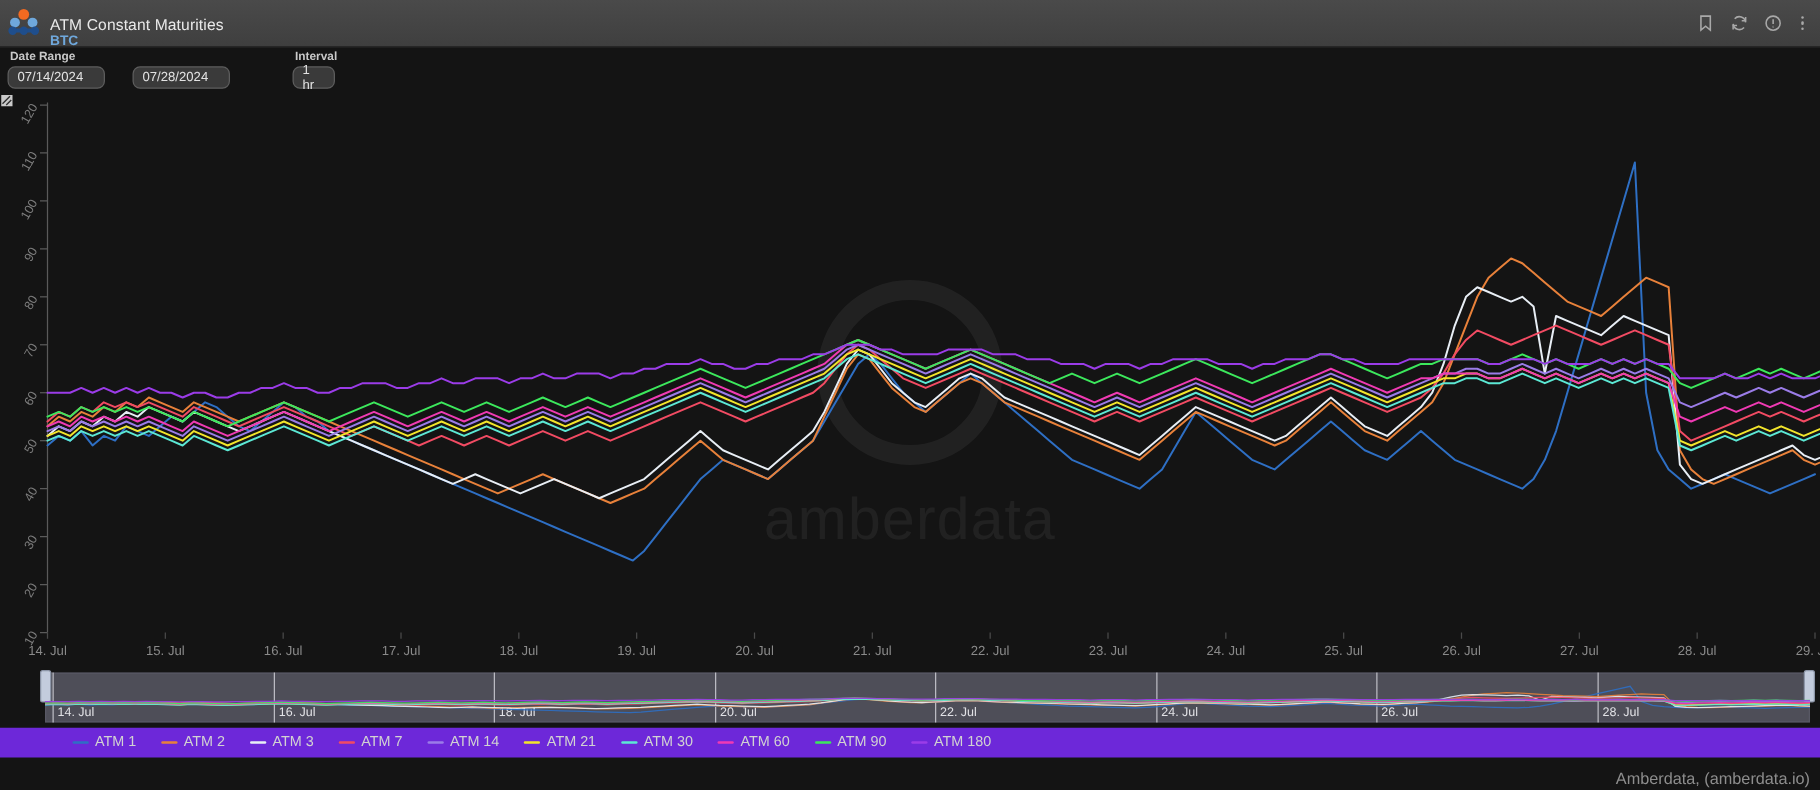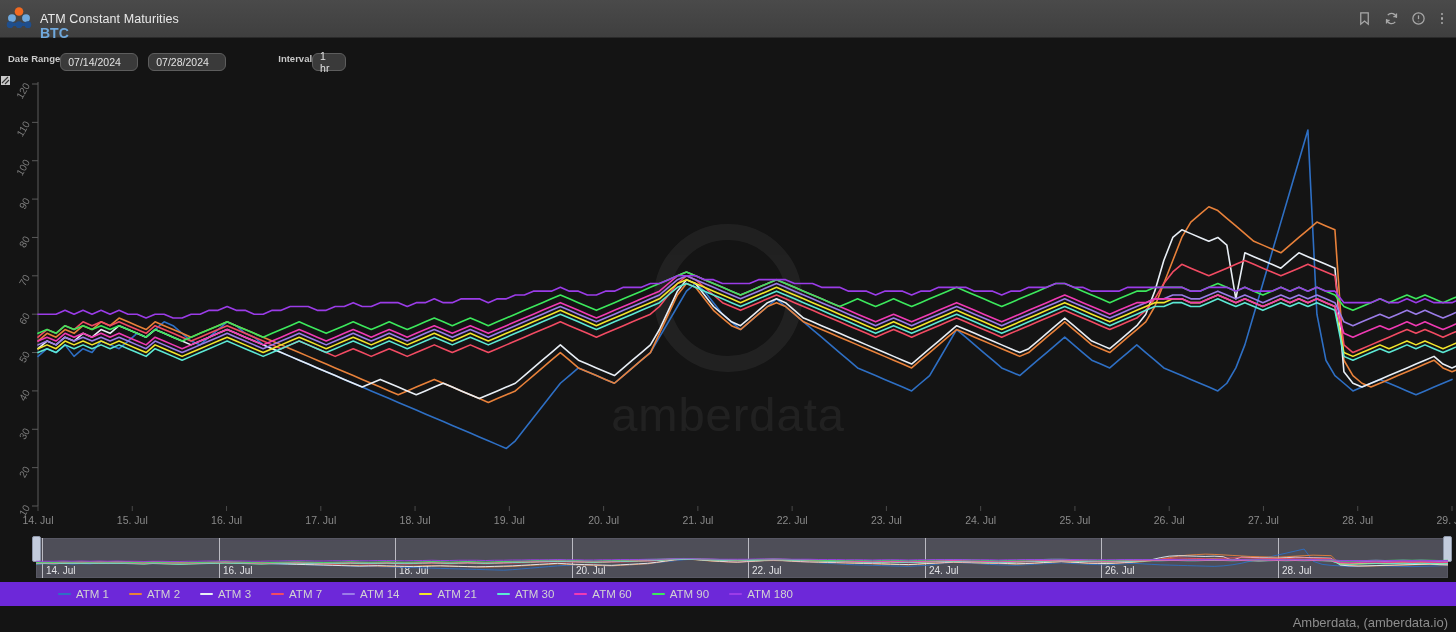--- a/index.html
+++ b/index.html
@@ -13,31 +13,31 @@
   
   .titlebar{
     height:38px; width:100%;
     background:linear-gradient(#4a4a4a,#3f3f3f);
     border-bottom:1px solid #2a2a2a;
     display:flex; align-items:center; position:relative;
   }
   .logo{ width:30px;height:30px;margin-left:4px;flex:0 0 auto; }
   .title-wrap{ margin-left:6px; line-height:1.12;margin-top:16px; }
   .app-title{ font-size:12.5px; color:#e9e9e9; letter-spacing:.1px; }
-  .app-sub{ font-size:14px; color:#6fa8dc; font-weight:bold; }
+  .app-sub{ font-size:11px; color:#6fa8dc; font-weight:bold; }
   .hdr-icons{ margin-left:auto; display:flex; align-items:center; gap:12px; padding-right:10px; }
   .hdr-icons .ic{ width:15px;height:15px; opacity:.72; cursor:pointer; display:block; }
   .kebab{ display:flex;flex-direction:column;gap:2px;align-items:center;cursor:pointer;opacity:.72;padding:0 3px;}
   .kebab i{ width:2.5px;height:2.5px;background:#cfcfcf;border-radius:50%;display:block;}
 
   
   .controls{ height:36px; display:flex; align-items:flex-end; padding:0 0 3px 6px; gap:6px; background:#141414;}
-  .ctl{ display:flex; flex-direction:row; }
+  .ctl{ display:flex; flex-direction:column; }
   .ctl-label{ font-size:9.5px; color:#c9c9c9; font-weight:bold; margin-bottom:2px; padding-left:2px;}
-  .ctl-row{ display:flex; gap:10px; }
+  .ctl-row{ display:flex; gap:22px; }
   .field{
     background:#3a3a3a; border:1px solid #5d5d5d; border-radius:6px;
     height:18px; font-size:10.5px; color:#e2e2e2;
     padding:0 7px; display:flex; align-items:center; cursor:text;
   }
   .field.date{ width:78px; }
   .field.interval{ width:34px; }
 
   
   .chart-area{ position:relative; width:1456px; height:460px; background:#141414; }

